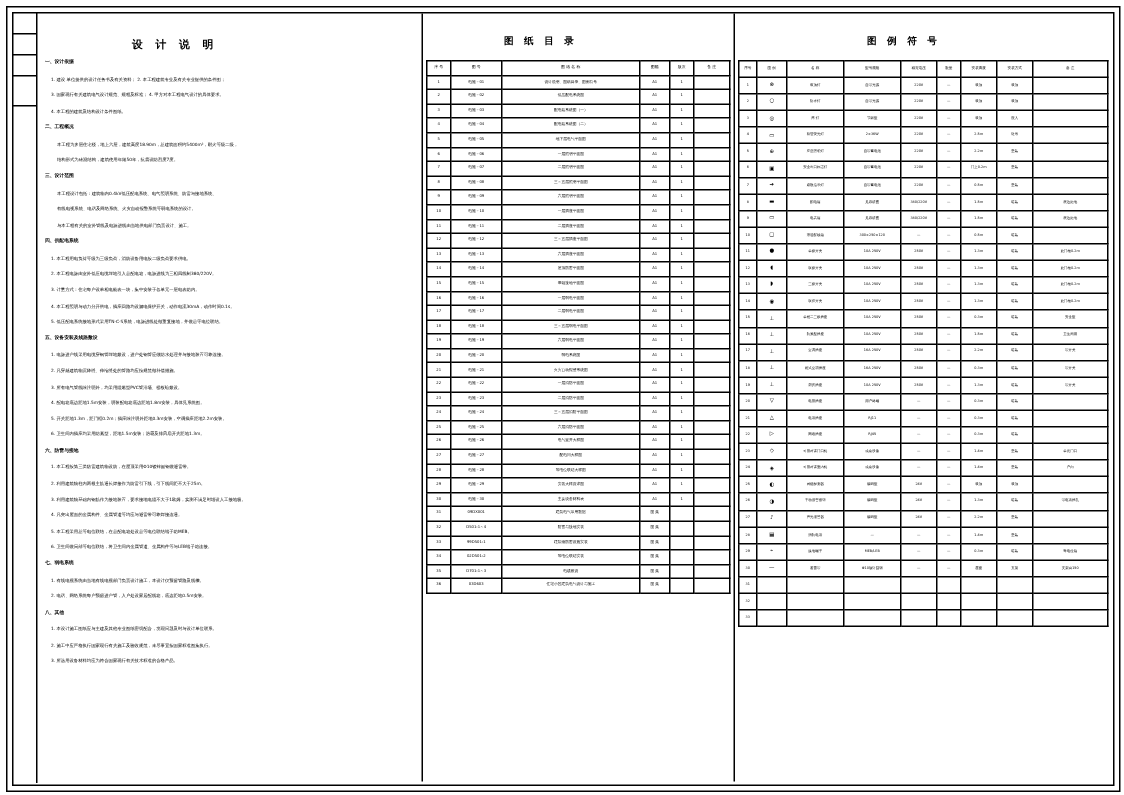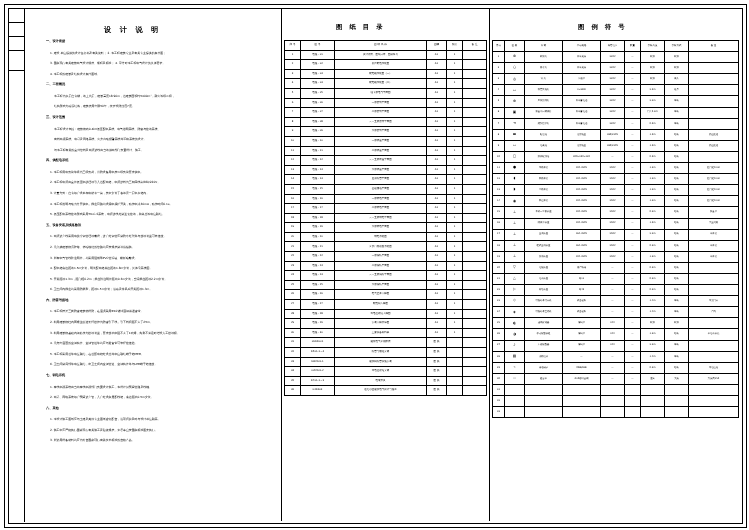--- a/index.html
+++ b/index.html
@@ -13,21 +13,21 @@
 
   
   .t{position:absolute;white-space:nowrap;font-size:3.1px;line-height:1.15;letter-spacing:0.1px;}
   .hd{font-size:7.2px;letter-spacing:3px;font-weight:bold;font-family:"DejaVu Serif","Liberation Serif",serif;}
   .hd2{font-size:6.4px;letter-spacing:2.4px;font-weight:bold;font-family:"DejaVu Serif","Liberation Serif",serif;}
 
   
   .vline{position:absolute;width:0;border-left:1px solid #000;}
 
   
-  #notes{position:absolute;left:42px;top:10px;width:252px;height:510px;}
+  #notes{position:absolute;left:26px;top:10px;width:252px;height:510px;}
   #notes .title{position:absolute;left:62px;top:16px;}
   .note-line{position:absolute;white-space:nowrap;font-size:2.9px;line-height:1.1;}
 
   
   #listwrap{position:absolute;left:284px;top:10px;width:202px;height:510px;}
   #listwrap .title{position:absolute;left:52px;top:14px;}
   table.lst{position:absolute;left:0;top:30px;border-collapse:collapse;table-layout:fixed;width:202px;}
   table.lst th,table.lst td{border:1px solid #000;font-size:2.5px;line-height:1;padding:0;height:8.6px;text-align:center;overflow:hidden;white-space:nowrap;}
   table.lst th{font-weight:normal;font-size:2.6px;}
   table.lst td.nm{text-align:center;}

